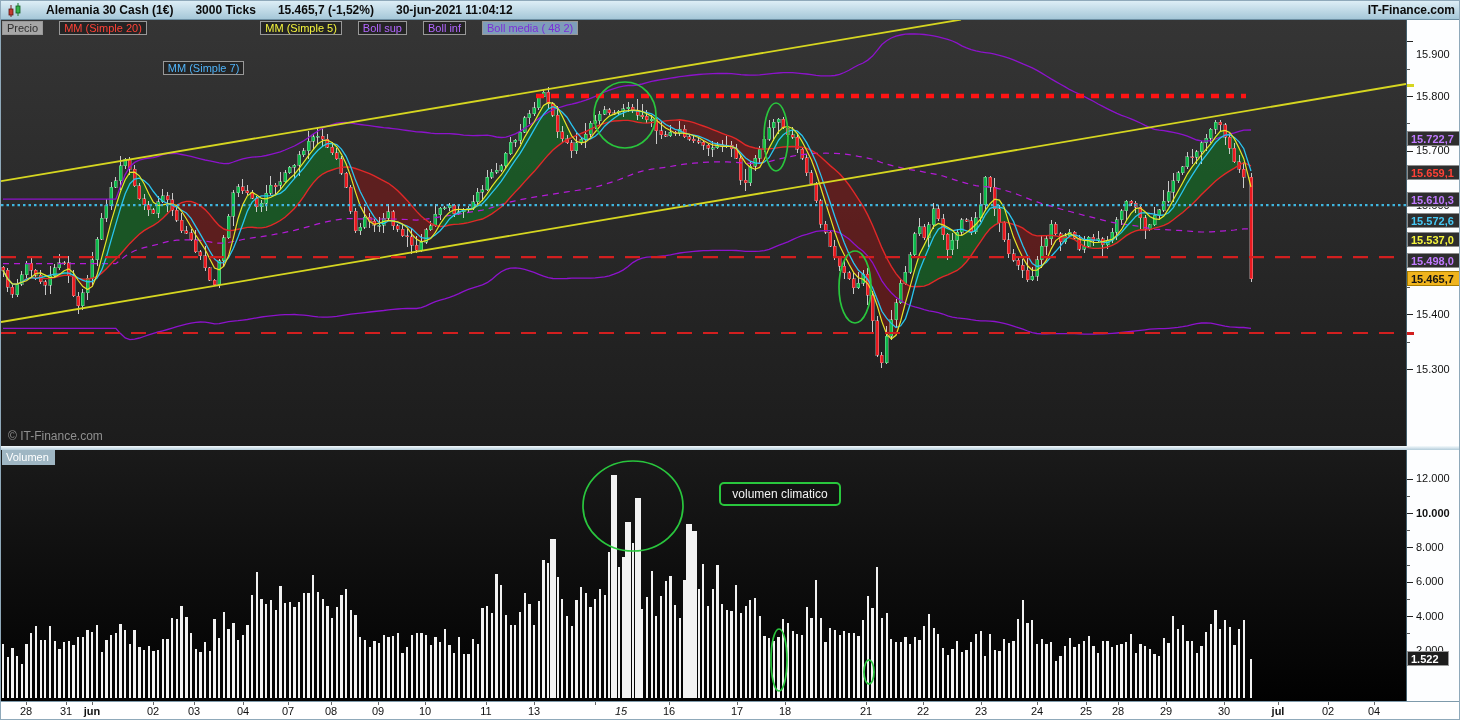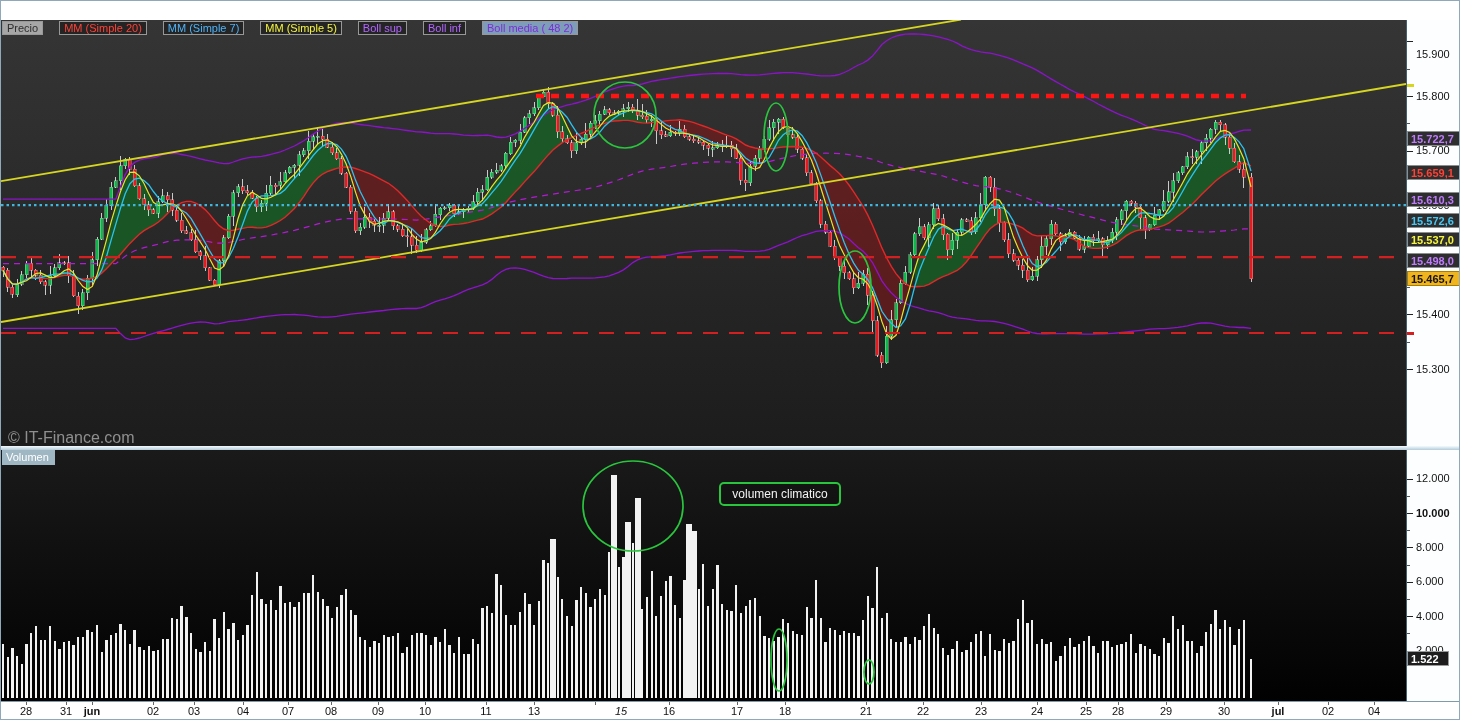--- a/index.html
+++ b/index.html
@@ -10,21 +10,21 @@
     background:linear-gradient(#ddeef6,#a5c7d8);border-bottom:1px solid #6d8fa3;
     display:flex;align-items:center;font-size:12px;font-weight:bold;color:#0b0b0b;padding:0 6px;gap:22px;white-space:nowrap}
   #header .brand{margin-left:auto}
   #legend{position:absolute;left:1px;top:20px;display:flex;gap:16px;z-index:7}
   .lg{height:14px;line-height:13px;font-size:11px;padding:0 4px;border:1px solid #989898;white-space:nowrap}
   #price-wrap{position:absolute;left:0;top:19px;width:1405px;height:428px}
   #price-svg{display:block;background:linear-gradient(#353535,#1c1c1c)}
   #vol-wrap{position:absolute;left:0;top:449px;width:1405px;height:251px}
   #vol-svg{display:block;background:linear-gradient(#1a1a1a,#010101)}
   #sep{position:absolute;left:0;top:445px;width:1460px;height:4px;z-index:6;background:linear-gradient(#f4fafd,#b3ccda)}
-  #watermark{position:absolute;left:7px;top:428px;z-index:5;font-size:16px;color:#8f8f8f}
+  #watermark{position:absolute;left:7px;top:428px;z-index:5;font-size:12px;color:#8f8f8f}
   #voltab{position:absolute;left:1px;top:449px;z-index:7;font-size:11px;color:#ffffff;background:#9fb6c3;padding:1px 6px 2px 4px}
   #yaxis{position:absolute;left:1405px;top:19px;width:55px;height:681px;background:#fdfeff;border-left:1px solid #44606e;z-index:4}
   .ytick{position:absolute;left:0;width:6px;height:1px;background:#222}
   .ytickm{position:absolute;left:0;width:3px;height:1px;background:#555}
   .ylab{position:absolute;left:9px;font-size:11px;color:#111;white-space:nowrap}
   .badge{position:absolute;left:0;width:55px;height:15px;line-height:14px;font-size:11px;font-weight:bold;
          padding-left:3px;background:#2e2e2e;border:1px solid #8d8d8d;white-space:nowrap}
   .edgetick{position:absolute;left:0;width:7px;height:3px}
   #xaxis{position:absolute;left:0;top:700px;width:1460px;height:20px;background:#ffffff;border-top:1px solid #7e9aab;z-index:8}
   .xlab{position:absolute;top:3px;font-size:11px;color:#111;transform:translateX(-50%)}
@@ -32,25 +32,40 @@
   .xtick{position:absolute;top:0;width:1px;height:3px;background:#666}
   #anno{position:absolute;z-index:7;border:2px solid #29c63d;border-radius:5px;color:#f2f2f2;
         font-size:12px;display:flex;align-items:center;justify-content:center;background:rgba(10,10,10,.25)}
   .cicon{display:inline-flex;align-items:flex-end;gap:2px;margin-right:2px}
 </style>
 </head>
 <body>
 
 <div id="win">
 
+  <div id="header">
+    <span class="cicon">
+      <svg width="15" height="15" viewBox="0 0 15 15">
+        <line x1="4" y1="2" x2="4" y2="14" stroke="#7a1f1f" stroke-width="1"></line>
+        <rect x="2" y="6" width="4" height="6" fill="#c23a2f" stroke="#5c1410" stroke-width="0.8"></rect>
+        <line x1="11" y1="0" x2="11" y2="13" stroke="#1f7a2f" stroke-width="1"></line>
+        <rect x="9" y="3" width="4" height="7" fill="#35b54a" stroke="#0f5c1d" stroke-width="0.8"></rect>
+      </svg>
+    </span>
+    <span>Alemania 30 Cash (1€)</span>
+    <span>3000 Ticks</span>
+    <span>15.465,7 (-1,52%)</span>
+    <span>30-jun-2021 11:04:12</span>
+    <span class="brand">IT-Finance.com</span>
+  </div>
 
   <div id="legend">
       <div class="lg" style="color: rgb(47, 47, 47); background: rgb(166, 166, 166);">Precio</div>
       <div class="lg" style="color: rgb(255, 65, 54); background: rgb(36, 36, 36);">MM (Simple 20)</div>
-      <div class="lg" style="color: rgb(79, 178, 247); background: rgb(36, 36, 36);">MM (Simple 7)</div>
+      <div class="lg" style="color: rgb(79, 178, 247); background: rgb(36, 36, 36); margin-top: 40px;">MM (Simple 7)</div>
       <div class="lg" style="color: rgb(245, 245, 60); background: rgb(36, 36, 36);">MM (Simple 5)</div>
       <div class="lg" style="color: rgb(178, 102, 255); background: rgb(36, 36, 36);">Boll sup</div>
       <div class="lg" style="color: rgb(178, 102, 255); background: rgb(36, 36, 36);">Boll inf</div>
       <div class="lg" style="color: rgb(124, 47, 214); background: rgb(126, 157, 186);">Boll media ( 48 2)</div>
     </div>
 
   <div id="price-wrap">
     <svg id="price-svg" width="1405" height="428" viewBox="0 0 1405 428">
         <g>
           <path d="M2 250.4L6.7 258.8L11.4 264.0L16.1 264.1L20.8 262.2L20.8 262.2L16.1 264.1L11.4 264.0L6.7 258.8L2 250.4Z" fill="rgba(16,115,35,0.6)" stroke="none"></path>

